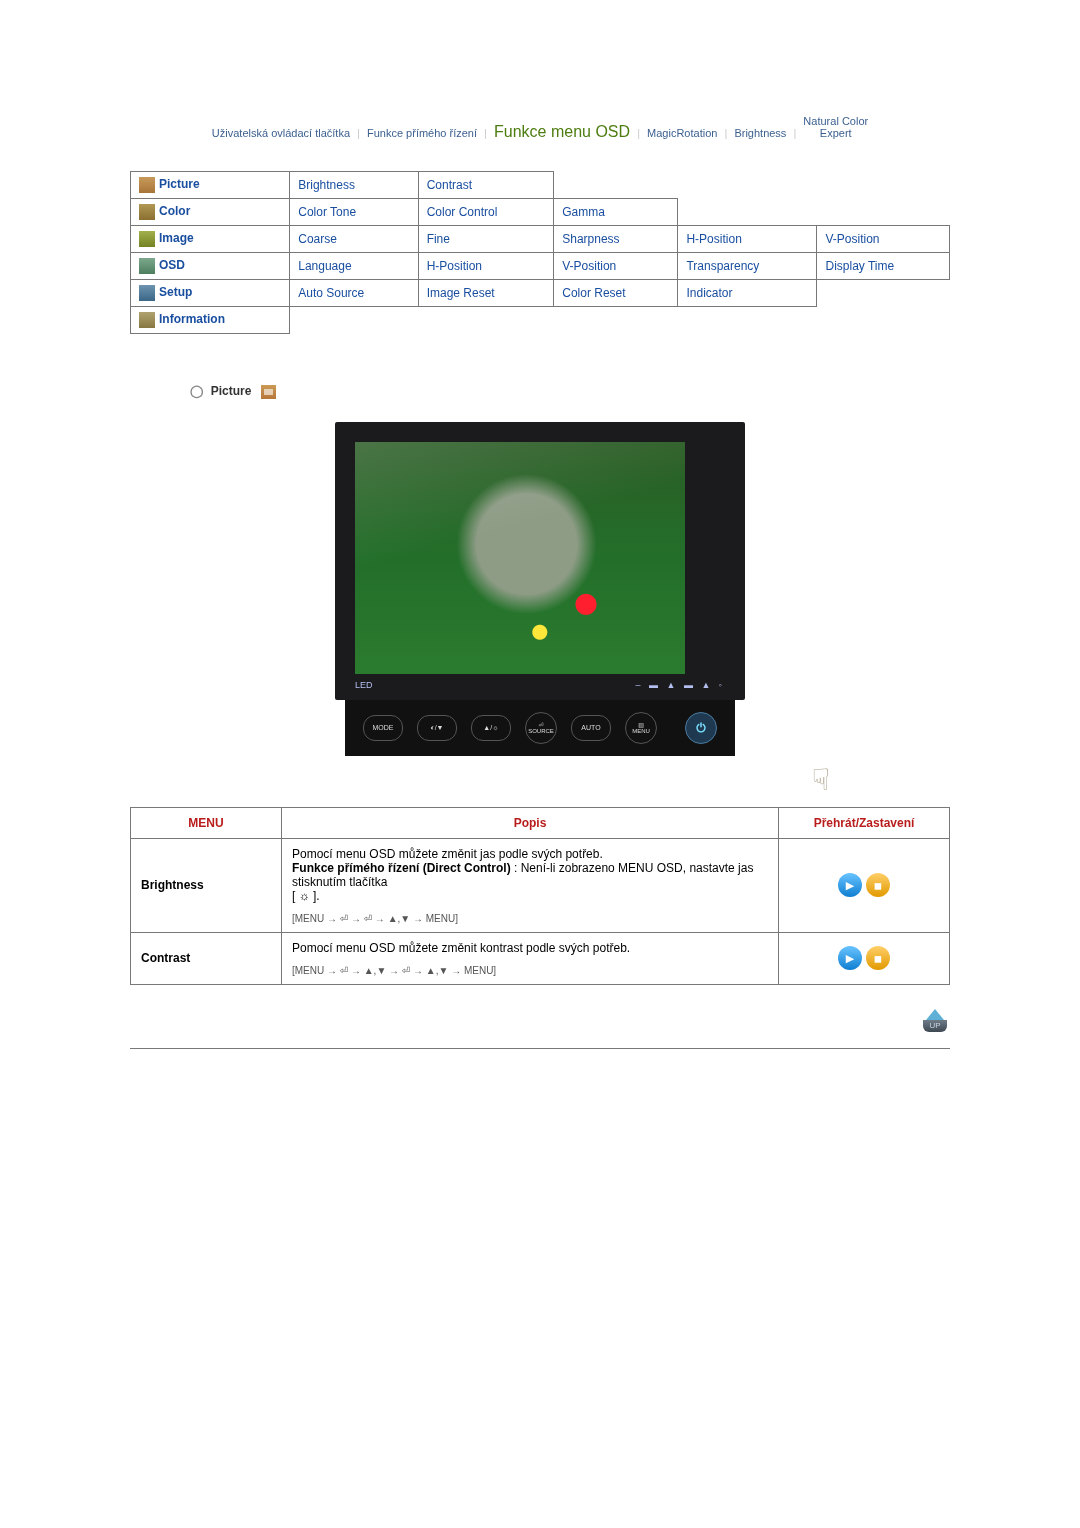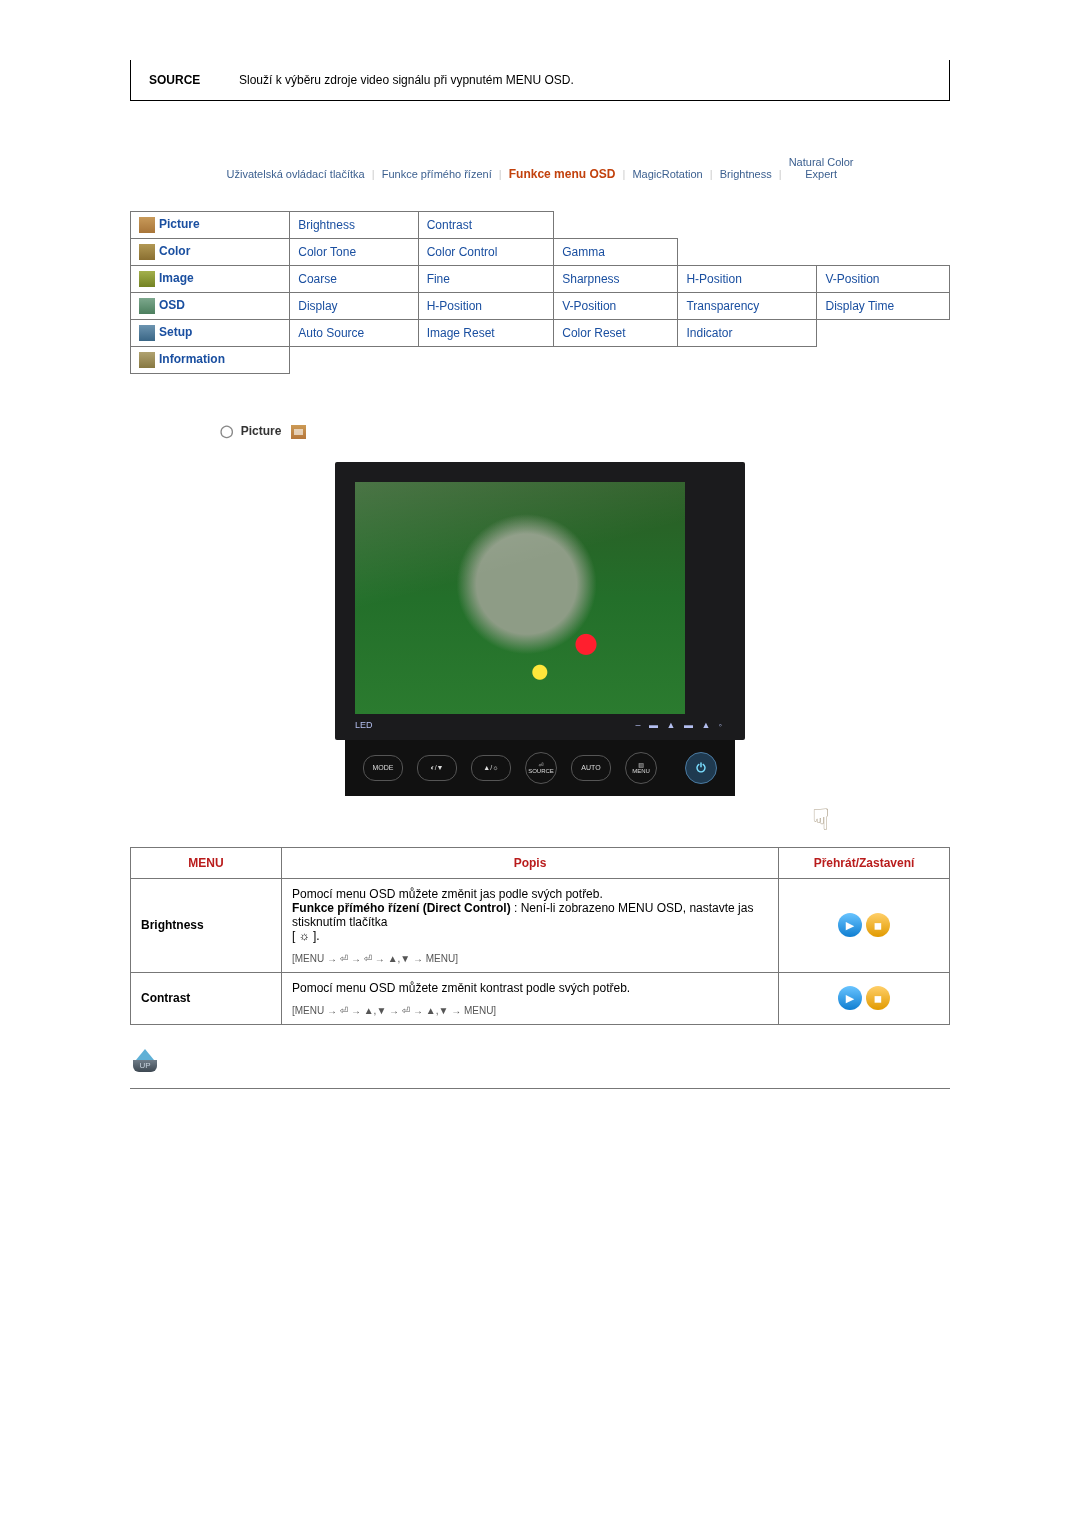--- a/index.html
+++ b/index.html
@@ -24,31 +24,31 @@
 .source-desc { flex: 1; }
 
 .breadcrumb {
   text-align: center;
   color: #555;
   font-size: 11px;
   margin: 55px 0 30px 0;
 }
 .breadcrumb span { color: #3b5f8f; }
 .breadcrumb .sep { color: #ccc; margin: 0 4px; }
-.breadcrumb .active { font-weight: bold; color: #c2410c; font-size: 12px; }
+.breadcrumb .active { font-weight: normal; color: #4d7c0f; font-size: 16px; }
 .breadcrumb .last { display:inline-block; line-height:1.1; }
 
 .menu-table { border-collapse: collapse; width: 100%; margin-bottom: 50px; font-size: 12px; }
 .menu-table td { border: 1px solid #777; padding: 4px 8px; vertical-align: middle; height: 18px; white-space: nowrap;}
 .menu-table td.cat { font-weight: bold; color: #1a4fa0; }
 .menu-table td.cat .icon-box { display:inline-block; width:16px; height:16px; line-height:16px; text-align:center; font-size:10px; vertical-align:middle; margin-right:4px;}
 .menu-table a { color: #1a4fa0; text-decoration: none; }
 
 
-.sec-head { margin-left: 90px; font-size: 12px; font-weight: bold; color: #333; }
+.sec-head { margin-left: 60px; font-size: 12px; font-weight: bold; color: #333; }
 .sec-head .bullet { color:#888; margin-right:4px;}
 .sec-head .ico { display:inline-block; width:15px; height:14px; background:linear-gradient(#cc9a55,#b5763a); vertical-align:middle; margin-left:6px; position:relative;}
 .sec-head .ico::after { content:""; position:absolute; left:3px; top:4px; width:9px; height:6px; background:rgba(255,255,255,.6);}
 .sec-head .ico2 { display:inline-block; width:15px; height:14px; background:linear-gradient(#b59854,#8a6f31); vertical-align:middle; margin-left:6px; position:relative;}
 .sec-head .ico2::after { content:""; position:absolute; left:3px; top:3px; width:9px; height:8px; border-radius:50%; border:1px solid rgba(255,255,255,.6);}
 
 
 .monitor-wrap { text-align:center; margin:12px 0 10px 0;}
 .monitor { display:inline-block; position:relative;margin-top:11px; }
 .screen-bezel { width:370px; background:#1b1b1d; padding:20px 20px 10px 20px; border-radius:2px; text-align:left;}
@@ -76,43 +76,39 @@
 .desc-table td.menu-col { font-weight:bold; width:130px; text-align:left;}
 .desc-table td.play-col { width:150px; text-align:center;}
 .btn-play, .btn-stop { width:24px; height:24px; border-radius:50%; display:inline-flex; align-items:center; justify-content:center; color:#fff; margin:0 2px;}
 .btn-play { background:linear-gradient(#69c4ff,#0f7ed1); }
 .btn-stop { background:linear-gradient(#ffcf69,#e19a00); }
 .btn-play::before{content:"▶"; font-size:11px;}
 .btn-stop::before{content:"◼"; font-size:10px;}
 .small-path { font-size:10px; color:#555; margin-top:10px; display:block;}
 
 
-.up-btn { text-align:left; margin:0 0 17px 0;}
+.up-btn { text-align:right; margin:0 0 17px 0;}
 .up-shape { display:inline-block; width:30px; height:20px; position:relative;}
 .up-shape .arrow { width:0;height:0;border-left:9px solid transparent;border-right:9px solid transparent;border-bottom:11px solid #5fb0d6; margin:0 auto;}
 .up-shape .cyl { width:24px; height:12px; background:linear-gradient(#6f7c88,#3d4852); border-radius:0 0 6px 6px; margin:0 auto; color:#c7d3de; font-size:8px; display:flex; align-items:center; justify-content:center;}
 hr.sep-line { border:none; border-top:1px solid #777; margin:10px 0 30px 0;}
 
 
 .icon-cell-1{background:linear-gradient(#c89a5a,#a87539);}
 .icon-cell-2{background:linear-gradient(#b29854,#8a6f31);}
 .icon-cell-3{background:linear-gradient(#a3b04c,#738223);}
 .icon-cell-4{background:linear-gradient(#7da88d,#4c7f5e);}
 .icon-cell-5{background:linear-gradient(#6c94b0,#3a6686);}
 .icon-cell-6{background:linear-gradient(#b0a270,#877842);}
 </style>
 </head>
 <body>
 
 <div class="page">
 
-  <div class="source-row">
-    <div class="source-label">SOURCE</div>
-    <div class="source-desc">Slouží k výběru zdroje video signálu při vypnutém MENU OSD.</div>
-  </div>
 
   <div class="breadcrumb">
     <span>Uživatelská ovládací tlačítka</span>
     <span class="sep">|</span>
     <span>Funkce přímého řízení</span>
     <span class="sep">|</span>
     <span class="active">Funkce menu OSD</span>
     <span class="sep">|</span>
     <span>MagicRotation</span>
     <span class="sep">|</span>
@@ -143,21 +139,21 @@
         <tr>
           <td class="cat"><span class="icon-box icon-cell-3"></span><span>Image</span></td>
           <td><a href="#">Coarse</a></td>
           <td><a href="#">Fine</a></td>
           <td><a href="#">Sharpness</a></td>
           <td><a href="#">H-Position</a></td>
           <td><a href="#">V-Position</a></td>
         </tr>
         <tr>
           <td class="cat"><span class="icon-box icon-cell-4"></span><span>OSD</span></td>
-          <td><a href="#">Display</a></td>
+          <td><a href="#">Language</a></td>
           <td><a href="#">H-Position</a></td>
           <td><a href="#">V-Position</a></td>
           <td><a href="#">Transparency</a></td>
           <td><a href="#">Display Time</a></td>
         </tr>
         <tr>
           <td class="cat"><span class="icon-box icon-cell-5"></span><span>Setup</span></td>
           <td><a href="#">Auto Source</a></td>
           <td><a href="#">Image Reset</a></td>
           <td><a href="#">Color Reset</a></td>

